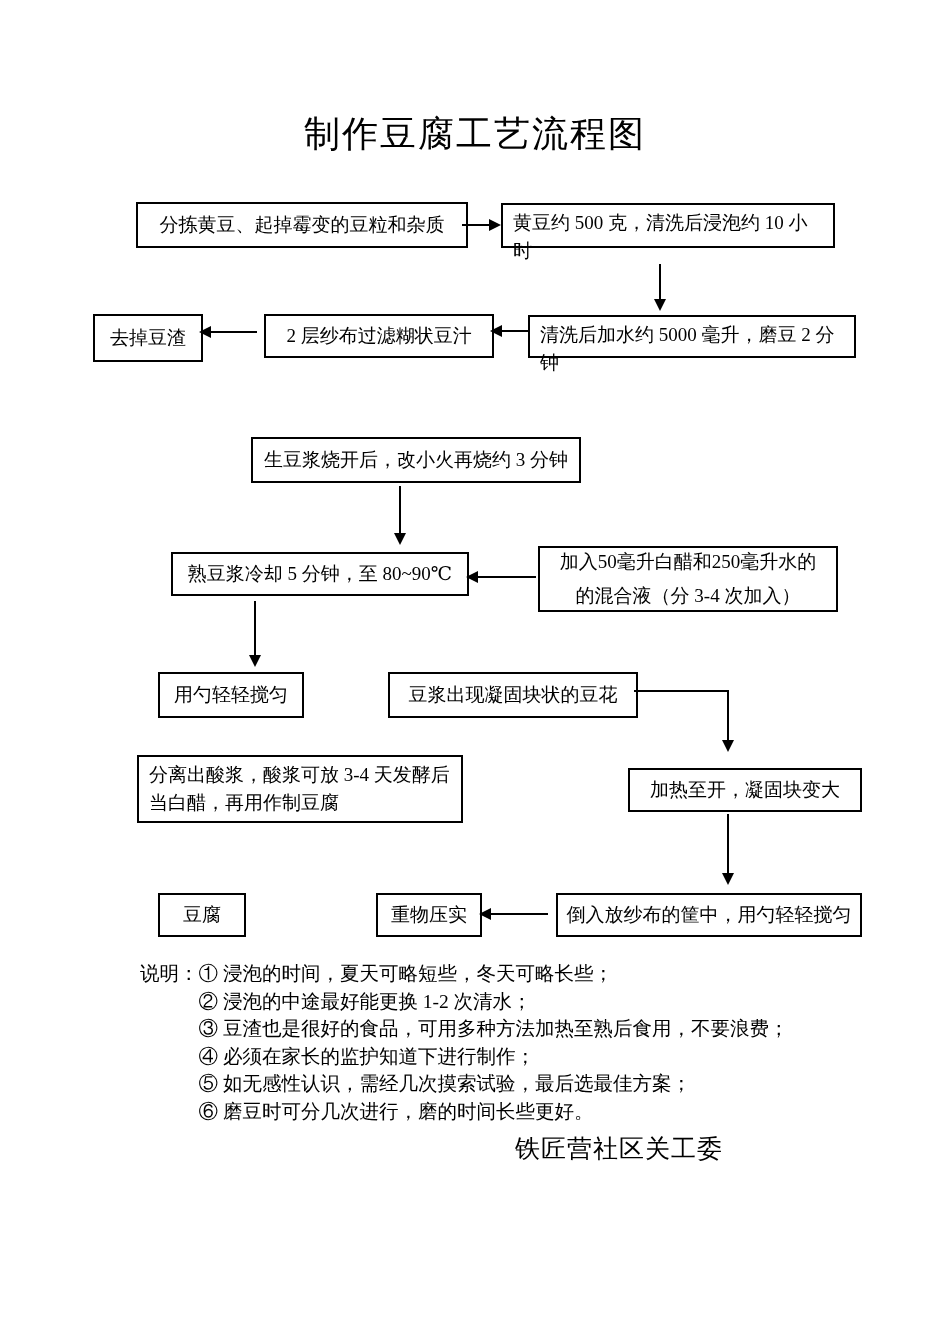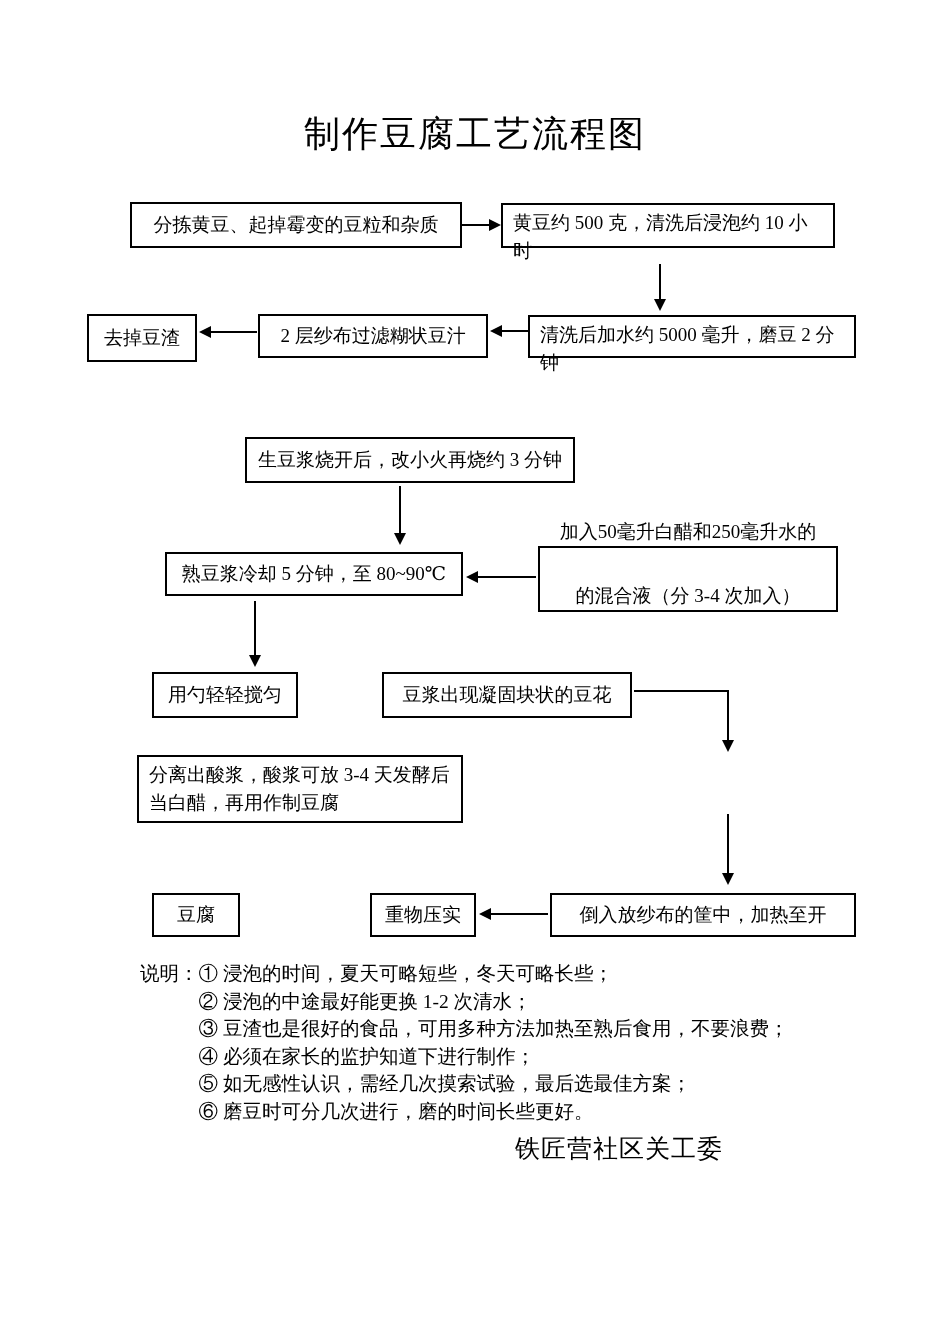--- a/index.html
+++ b/index.html
@@ -16,22 +16,22 @@
     position:absolute;left:0;top:110px;width:950px;
     text-align:center;font-size:36px;font-weight:400;letter-spacing:2px;
   }
   .node{
     position:absolute;
     border:2px solid #000;
     background:#fff;
     font-size:19px;
     box-sizing:border-box;
   }
-  .c{display:flex;align-items:center;justify-content:center;text-align:center;}
-  .c2{display:flex;flex-direction:column;align-items:center;justify-content:flex-end;text-align:center;line-height:28px;gap:36px;}
+  .c{display:flex;align-items:center;justify-content:center;text-align:center;margin-left:6px;}
+  .c2{display:flex;flex-direction:column;align-items:center;justify-content:space-between;text-align:center;line-height:28px;}
   .tl{padding:4px 10px 0 10px;line-height:28px;overflow:visible;}
   .tl div{white-space:nowrap;background:transparent;}
   .line{position:absolute;background:#000;}
   .ah{position:absolute;width:0;height:0;}
   .ah-r{border-top:6px solid transparent;border-bottom:6px solid transparent;border-left:12px solid #000;}
   .ah-l{border-top:6px solid transparent;border-bottom:6px solid transparent;border-right:12px solid #000;}
   .ah-d{border-left:6px solid transparent;border-right:6px solid transparent;border-top:12px solid #000;}
   .notes{
     position:absolute;left:140px;top:960px;width:720px;
     font-size:19.5px;line-height:27.5px;
@@ -117,34 +117,37 @@
 
   <div class="line" style="left:634px;top:690px;width:95px;height:2px"></div>
   <div class="line" style="left:727px;top:690px;width:2px;height:51px"></div>
   <div class="ah ah-d" style="left:722px;top:740px"></div>
 
   <div class="node tl" style="left:137px;top:755px;width:326px;height:68px;">
     <div>分离出酸浆，酸浆可放 3-4 天发酵后</div>
     <div>当白醋，再用作制豆腐</div>
   </div>
 
+  <div class="node c" style="left:622px;top:768px;width:234px;height:44px">
+    <span>加热至开，凝固块变大</span>
+  </div>
 
   <div class="line" style="left:727px;top:814px;width:2px;height:60px"></div>
   <div class="ah ah-d" style="left:722px;top:873px"></div>
 
   <div class="node c" style="left:152px;top:893px;width:88px;height:44px">
     <span>豆腐</span>
   </div>
 
   <div class="node c" style="left:370px;top:893px;width:106px;height:44px">
     <span>重物压实</span>
   </div>
 
   <div class="node c" style="left:550px;top:893px;width:306px;height:44px">
-    <span>倒入放纱布的筐中，加热至开</span>
+    <span>倒入放纱布的筐中，用勺轻轻搅匀</span>
   </div>
 
   <div class="ah ah-l" style="left:479px;top:908px"></div>
   <div class="line" style="left:490px;top:913px;width:58px;height:2px"></div>
 
   <div class="notes">
     <div class="notes-label">说明：</div>
     <div class="notes-list">
       <div>① 浸泡的时间，夏天可略短些，冬天可略长些；</div>
       <div>② 浸泡的中途最好能更换 1-2 次清水；</div>

